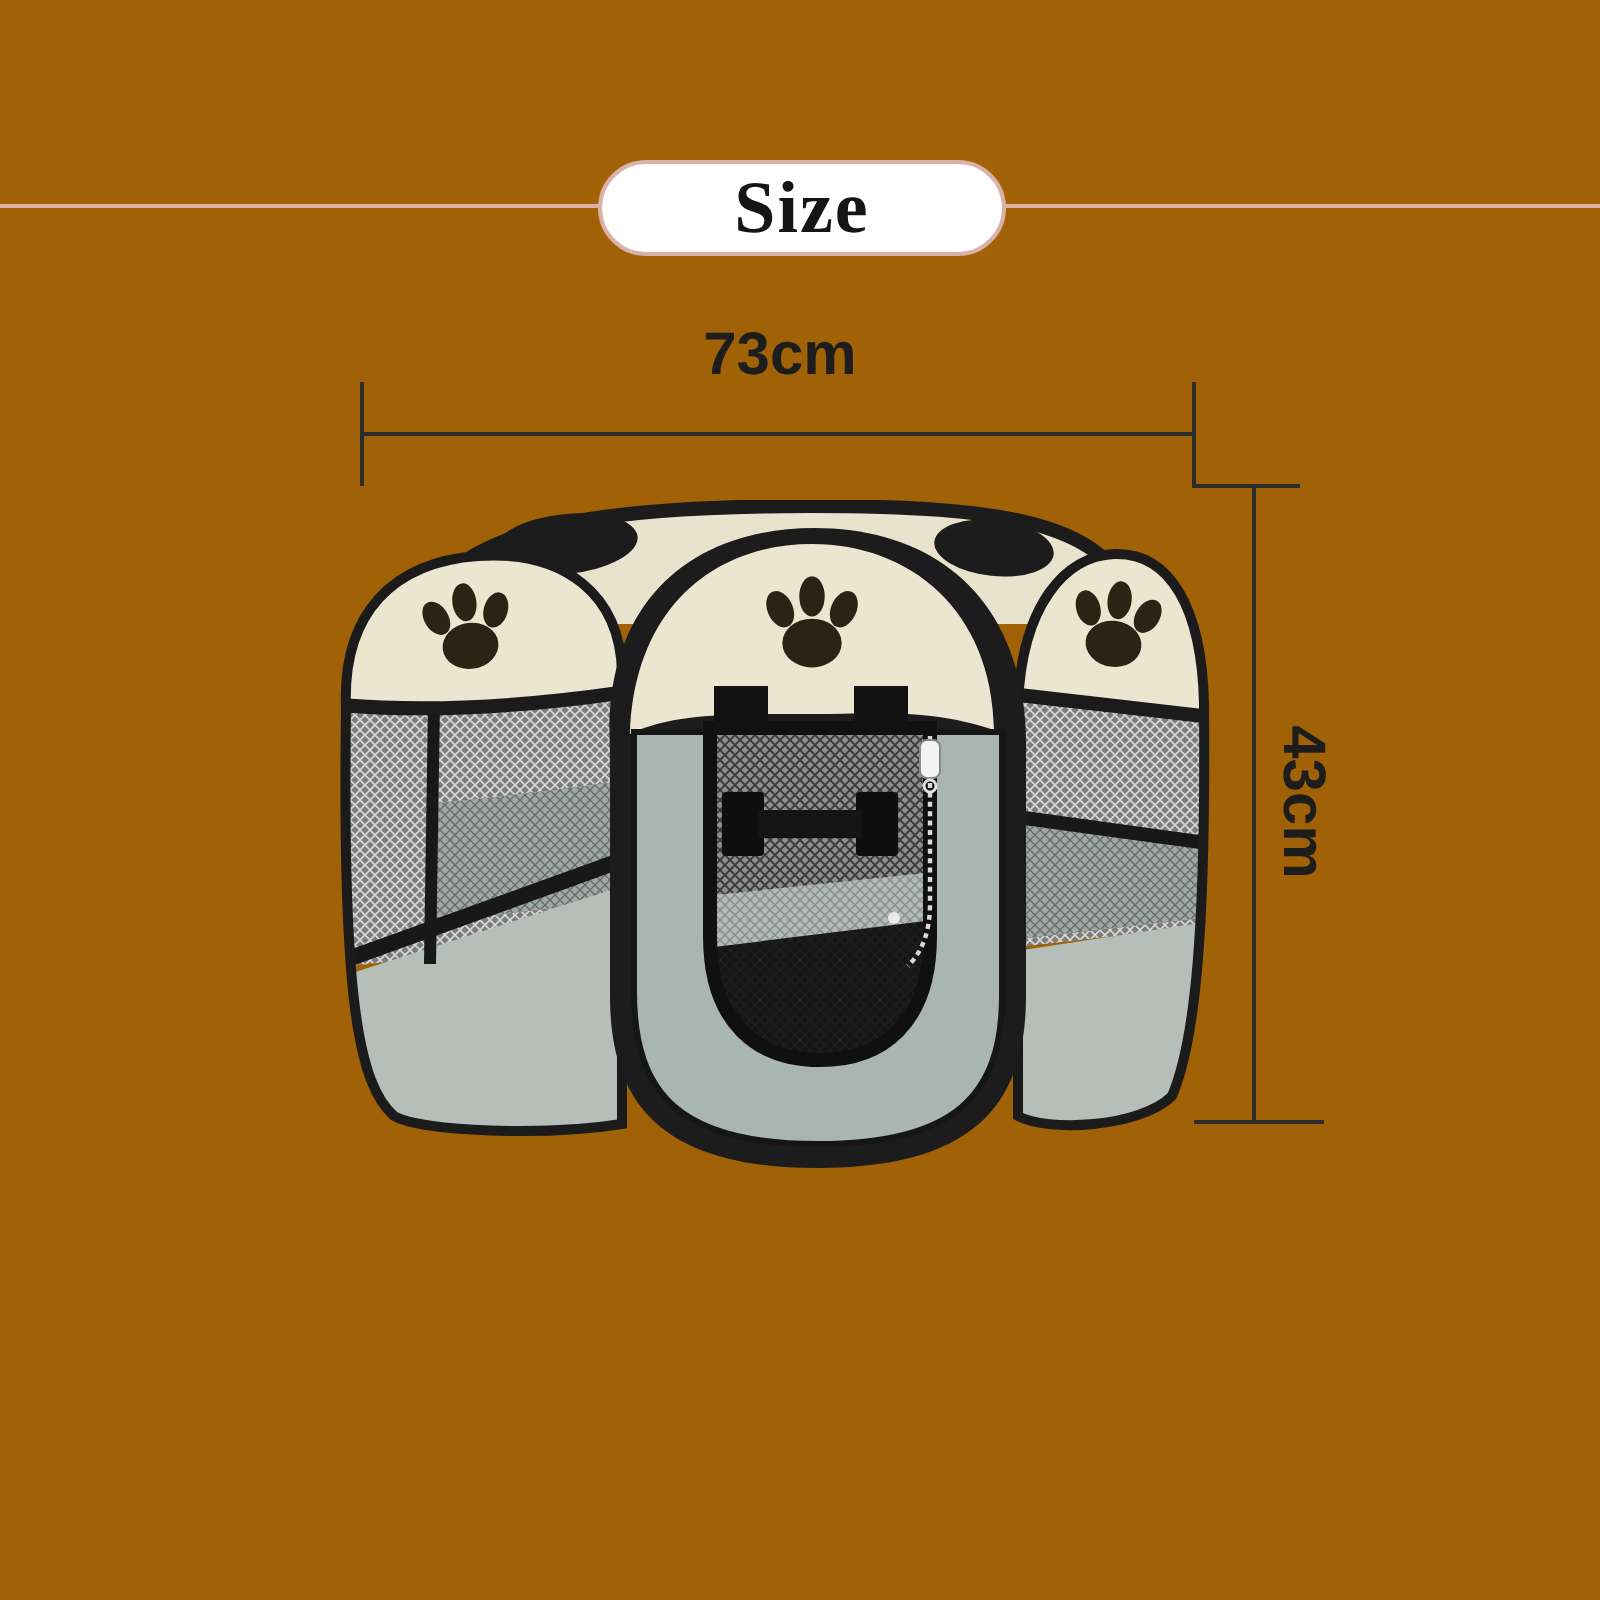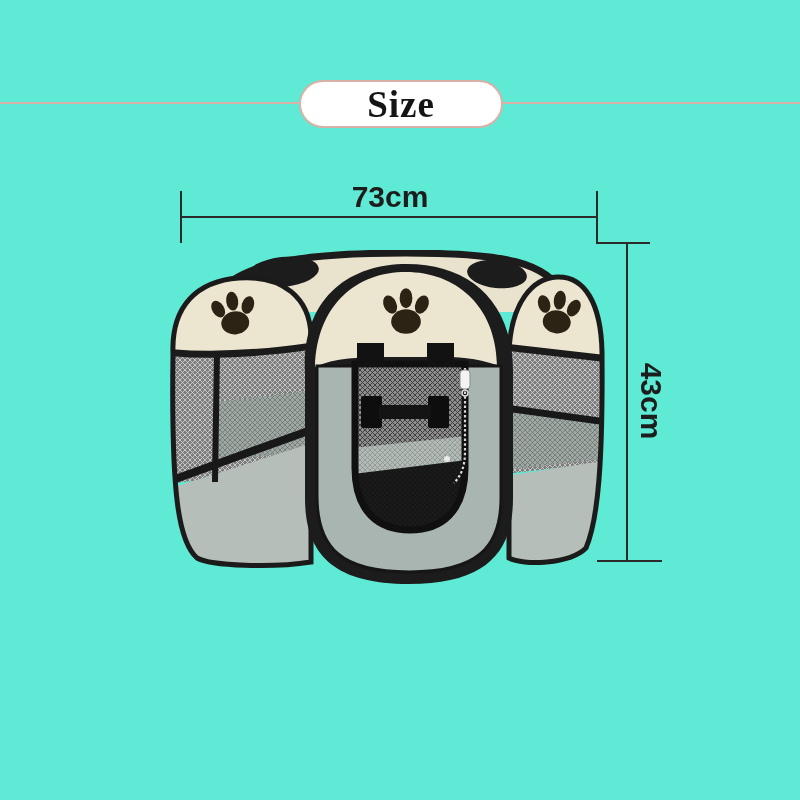--- a/index.html
+++ b/index.html
@@ -1,26 +1,26 @@
 <!DOCTYPE html>
 <html><head>
 <meta charset="utf-8">
 <style>
   html,body{margin:0;padding:0;background:#fff;}
-  .canvas{position:relative;width:800px;height:800px;background:#5eead4;overflow:hidden;
+  .canvas{position:relative;width:800px;height:800px;background:#a16207;overflow:hidden;
           font-family:"Liberation Sans",sans-serif;}
   .divider{position:absolute;left:0;top:102px;width:800px;height:2px;background:#d9b1a7;}
   .size-pill{position:absolute;left:299px;top:80px;width:204px;height:48px;background:#ffffff;
              border:2px solid #d9b1a7;border-radius:27px;display:flex;align-items:center;justify-content:center;
              box-sizing:border-box;z-index:2;}
   .size-pill span{font-family:"Liberation Serif",serif;font-weight:bold;font-size:37px;color:#151515;
                   letter-spacing:1px;line-height:1;}
   .dim{position:absolute;background:#2b2b2b;}
   .dim-label{position:absolute;font-weight:bold;font-size:30px;color:#1d1d1d;text-align:center;line-height:1;}
-  .dim-label.w{left:320px;top:182px;width:140px;}
+  .dim-label.w{left:320px;top:163px;width:140px;}
   .dim-label.h{left:591px;top:386px;width:120px;height:30px;transform:rotate(90deg);transform-origin:center;}
   .product{position:absolute;left:165px;top:250px;width:445px;height:335px;}
 </style>
 </head>
 <body>
 
 <div class="canvas">
 
   <div class="divider"></div>
   <div class="size-pill">

